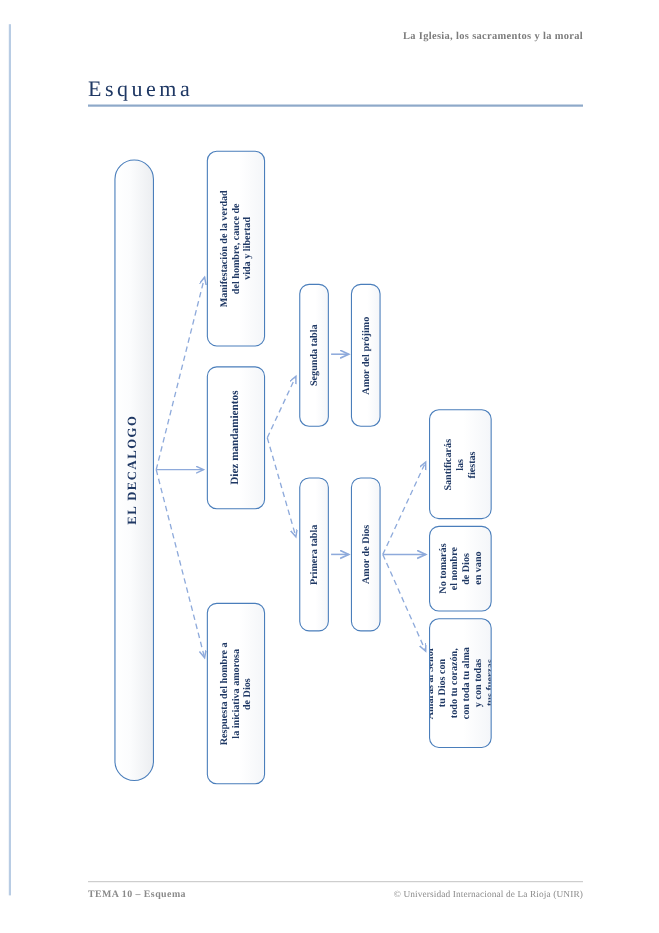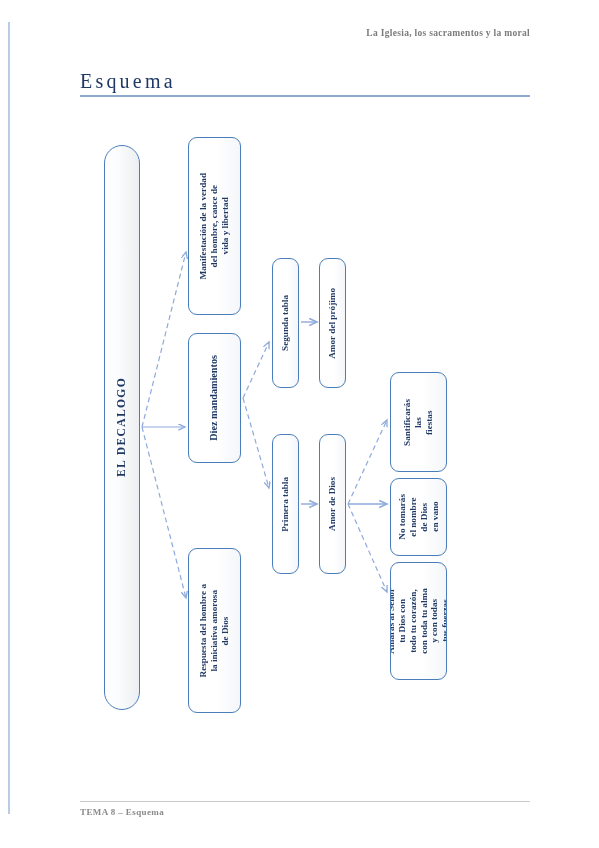--- a/index.html
+++ b/index.html
@@ -274,15 +274,16 @@
 tu Dios con
 todo tu corazón,
 con toda tu alma
 y con todas
 tus fuerzas</span>
     </div>
 
   </div>
 
   <div class="footer-rule"></div>
-  <div class="footer-left">TEMA 8 – Esquema</div>
+  <div class="footer-left">TEMA 10 – Esquema</div>
+  <div class="footer-right">© Universidad Internacional de La Rioja (UNIR)</div>
 
 </div>
 
 </body></html>

